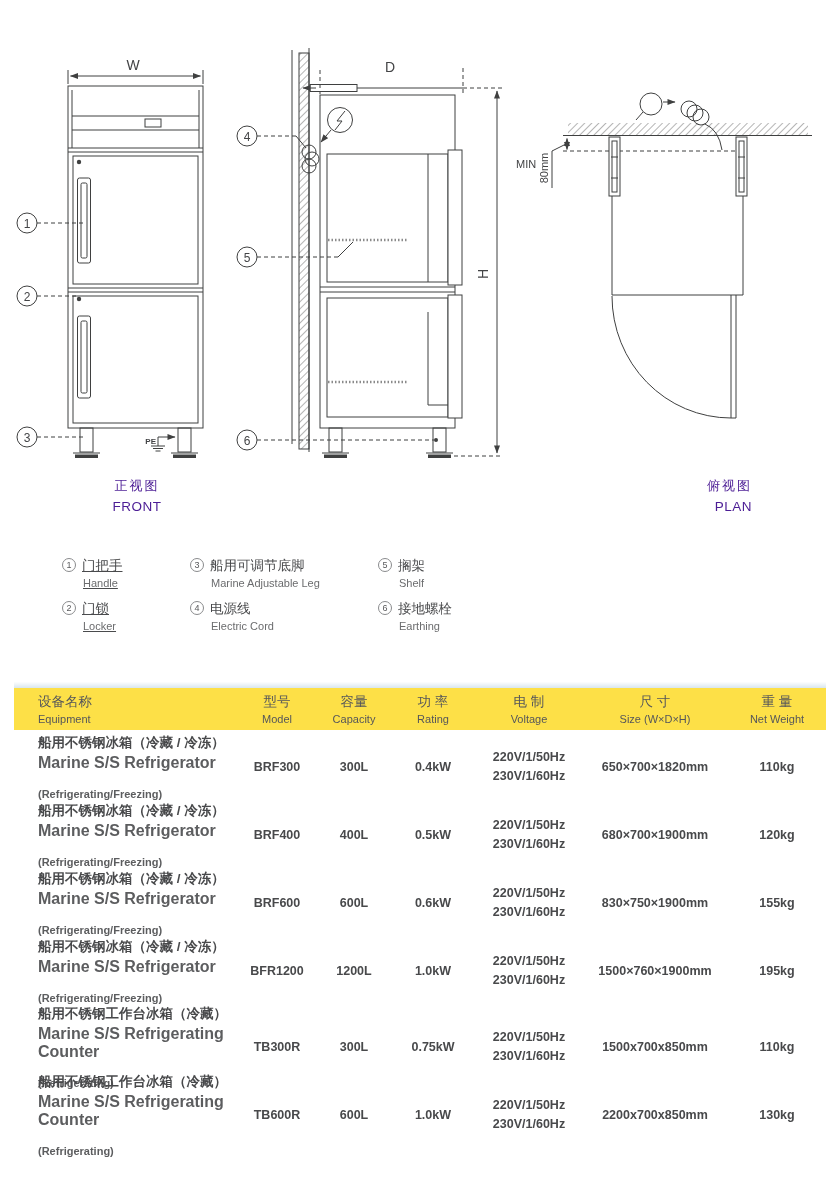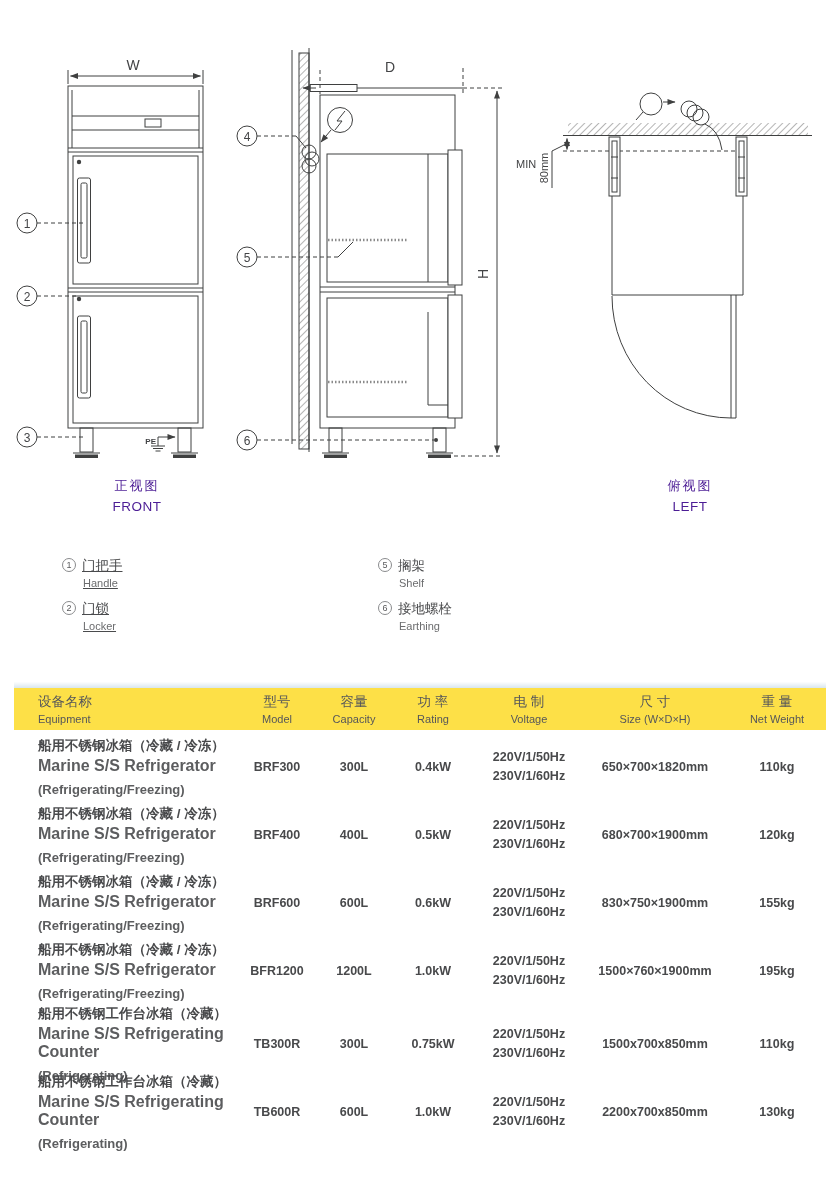--- a/index.html
+++ b/index.html
@@ -36,21 +36,21 @@
   .hcell { text-align:center; }
   .hcell.first { text-align:left; padding-left:24px; }
   .hcn { font-size:13.5px; }
   .hen { font-size:11px; margin-top:2px; }
   .spec-body { padding-top:3px;font-weight:bold; }
   .spec-row { height:68px; align-items:center; color:#48494b; }
   .cell { text-align:center; font-size:12.5px; }
   .cell.equip { text-align:left; padding-left:24px; }
   .eq-cn { font-size:13.5px; }
   .eq-en { font-size:16px; color:#5c5d5f; margin-top:2px; }
-  .eq-sub { font-size:13px; color:#5c5d5f; margin-top:7px; }
+  .eq-sub { font-size:11px; color:#5c5d5f; margin-top:16px; }
   .volt div { line-height:1.55; }
 </style>
 </head>
 <body>
 
 <div class="page">
 
   <svg class="drawings-svg" width="830" height="470" viewBox="0 0 830 470">
     <defs>
       <marker id="arr" markerUnits="userSpaceOnUse" markerWidth="9" markerHeight="8" refX="8" refY="3.5" orient="auto">
@@ -239,33 +239,43 @@
           <path d="M612,296 A119,122 0 0 0 731,418"></path>
         </g>
       </g>
     </g>
   </svg>
 
   <div class="caption" style="left:75px; top:477px; width:124px;">
     <div class="cap-cn">正视图</div>
     <div class="cap-en">FRONT</div>
   </div>
-  <div class="caption" style="left:628px; top:477px; width:124px;">
+  <div class="caption" style="left:628px; top:477px; width:124px;text-align:right;">
     <div class="cap-cn">俯视图</div>
-    <div class="cap-en">LEFT</div>
+    <div class="cap-en">PLAN</div>
   </div>
 
   <div class="legend-col" style="left:62px; top:556px;text-decoration:underline;">
     <div class="legend-item">
       <span class="lnum">1</span><span class="lcn">门把手</span>
       <div class="len">Handle</div>
     </div>
     <div class="legend-item">
       <span class="lnum">2</span><span class="lcn">门锁</span>
       <div class="len">Locker</div>
+    </div>
+  </div>
+  <div class="legend-col" style="left:190px; top:556px;">
+    <div class="legend-item">
+      <span class="lnum">3</span><span class="lcn">船用可调节底脚</span>
+      <div class="len">Marine Adjustable Leg</div>
+    </div>
+    <div class="legend-item">
+      <span class="lnum">4</span><span class="lcn">电源线</span>
+      <div class="len">Electric Cord</div>
     </div>
   </div>
   <div class="legend-col" style="left:378px; top:556px;">
     <div class="legend-item">
       <span class="lnum">5</span><span class="lcn">搁架</span>
       <div class="len">Shelf</div>
     </div>
     <div class="legend-item">
       <span class="lnum">6</span><span class="lcn">接地螺栓</span>
       <div class="len">Earthing</div>

